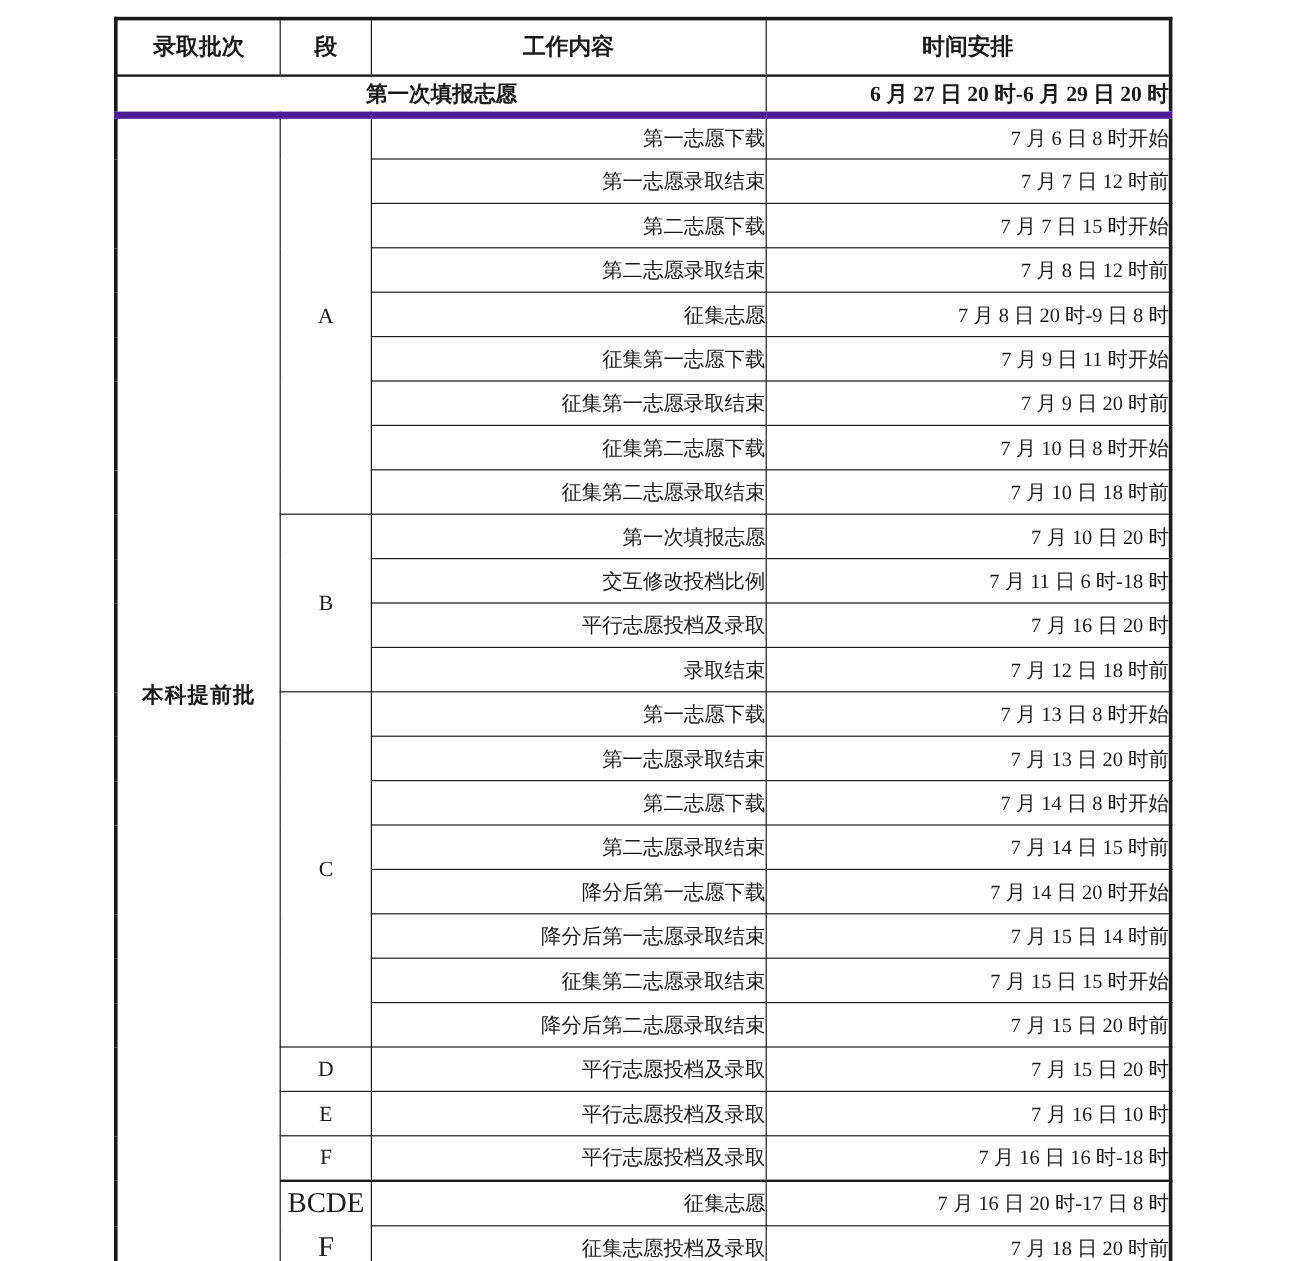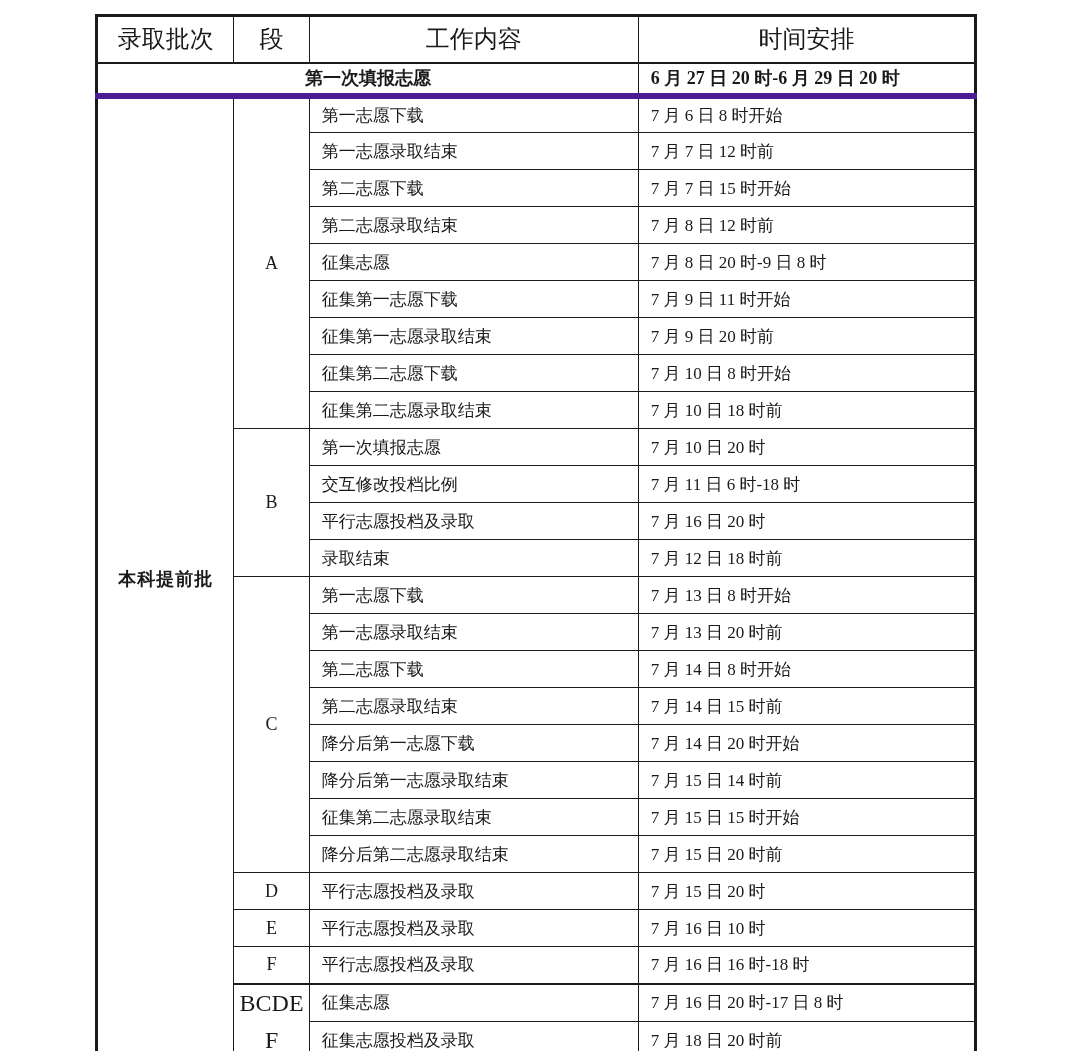--- a/index.html
+++ b/index.html
@@ -33,33 +33,33 @@
     vertical-align: middle;
     font-size: 17px;
     font-weight: normal;
     padding: 0;
     overflow: hidden;
     white-space: nowrap;
   }
   .sched tr.header-row { height: 47px; }
   .sched tr.header-row th {
     border-bottom: 2px solid #1a1a1a;
-    font-weight: normal;
-    font-size: 24px;
+    font-weight: bold;
+    font-size: 19px;
     text-align: center;
   }
   .sched tr.fill-row { height: 33px; }
   .sched tr.fill-row td {
     border-bottom: 6px solid #4c1d95;
     font-weight: bold;
     font-size: 18px;
   }
   .sched tr.data-row { height: 37px; }
   .c-center { text-align: center; }
-  td.task, td.time { text-align: left; padding-left: 12px; }
+  td.task, td.time { text-align: right; padding-left: 12px; }
   td.batch {
     text-align: center;
     font-weight: bold;
     font-size: 18px;
     letter-spacing: 1px;
   }
   td.seg { text-align: center; font-size: 18px; }
   td.seg-multi { padding: 0; }
   td.seg-multi .seg-line {
     height: 37px;

